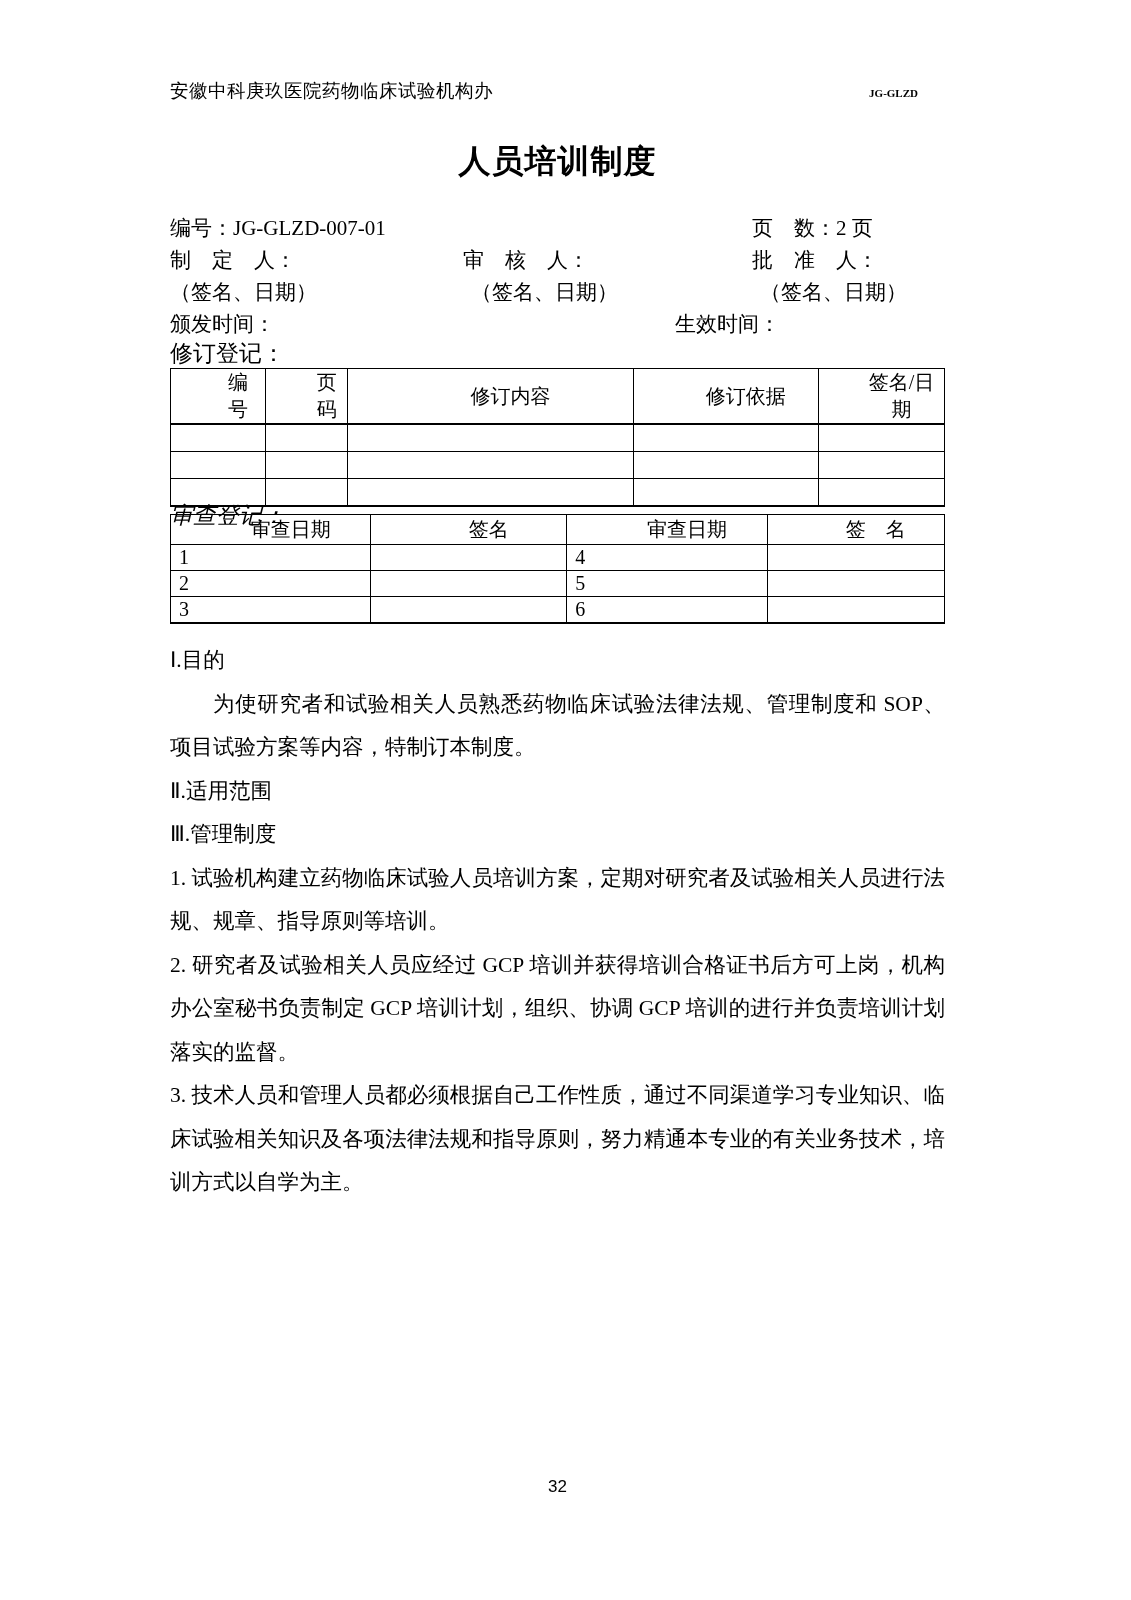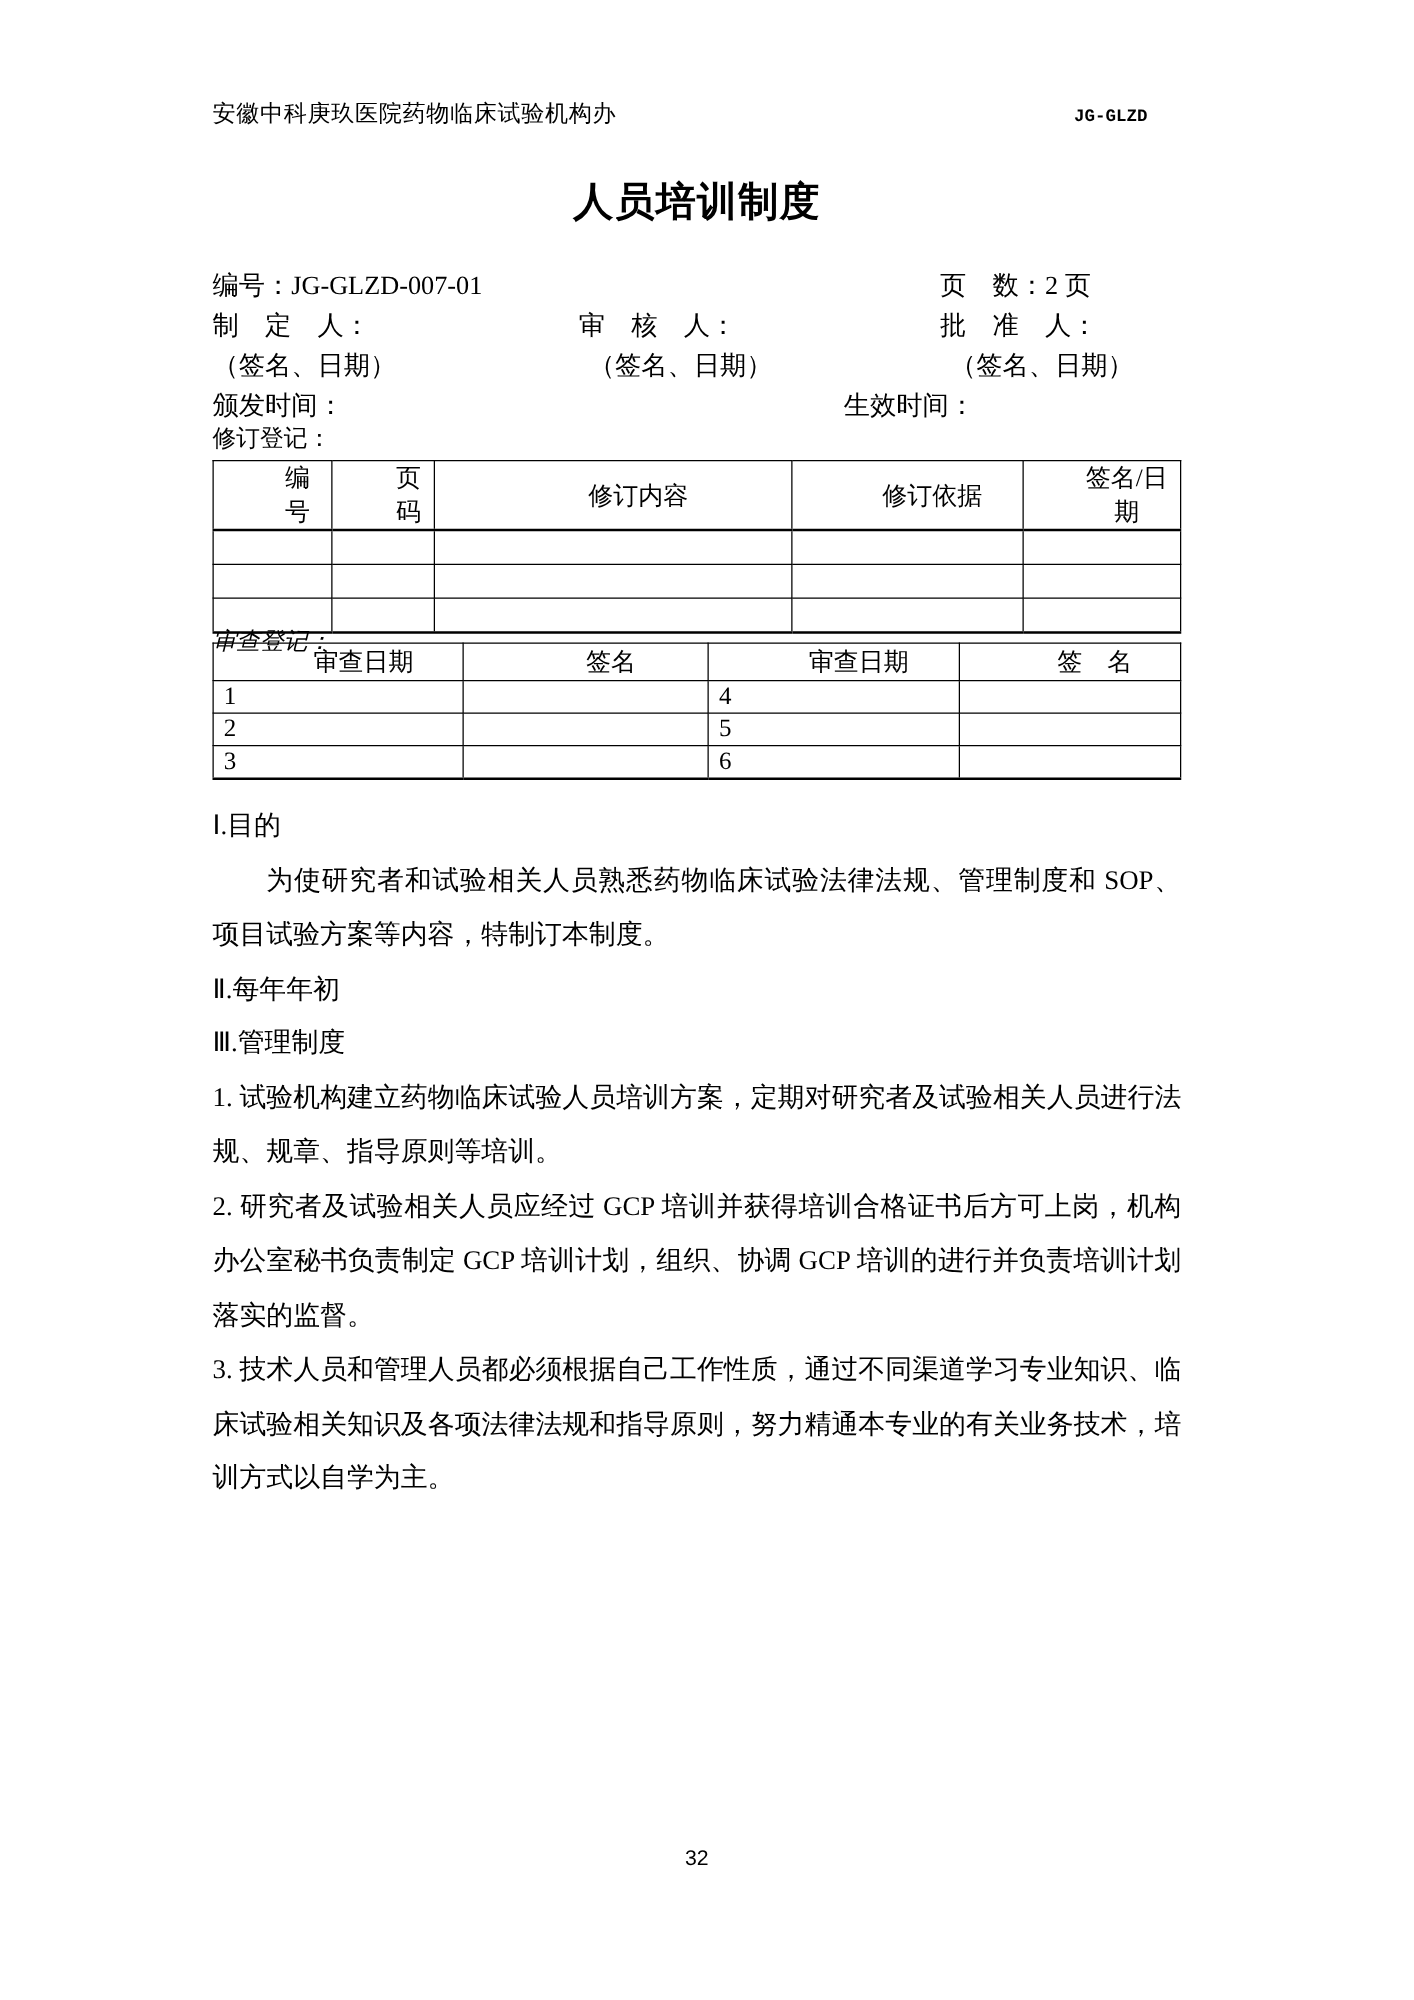--- a/index.html
+++ b/index.html
@@ -11,21 +11,21 @@
     overflow: hidden;
   }
   .page { position: absolute; inset: 0; }
 
   
   .header {
     position: absolute; top: 78px; left: 170px; width: 748px;
     display: flex; justify-content: space-between; align-items: baseline;
   }
   .header-left { font-size: 18.5px; letter-spacing: 0.5px; }
-  .header-right { font-family: Liberation Mono, monospace; font-size: 14px; font-weight: bold; }
+  .header-right { font-family: Liberation Serif, serif; font-size: 11px; font-weight: bold; }
 
   
   .title {
     position: absolute; top: 140px; left: 170px; width: 775px;
     margin: 0; text-align: center;
     font-size: 32px; font-weight: bold; letter-spacing: 1px;
   }
 
   
   .meta {
@@ -36,21 +36,21 @@
   .meta-row span { position: absolute; white-space: nowrap; }
   .m-col1 { left: 0; }
   .m-col2 { left: 293px; }
   .m-col3 { left: 582px; }
   .m-sign1 { left: 0; }
   .m-sign2 { left: 301px; }
   .m-sign3 { left: 590px; }
   .m-effective { left: 505px; }
 
   .table-label {
-    position: absolute; left: 170px; font-size: 19px; margin: 0;
+    position: absolute; left: 170px; font-size: 23px; margin: 0;
   }
   #revision-label { top: 338px; }
   #review-label { top: 500px; font-style: italic; }
 
   
   table {
     position: absolute; left: 170px; width: 775px;
     border-collapse: collapse; table-layout: fixed;
     font-size: 20px;
   }
@@ -188,21 +188,21 @@
       <td></td>
       <td>6</td>
       <td></td>
     </tr>
   </tbody>
     </table>
 
   <div class="doc-body">
     <h2>Ⅰ.目的</h2>
     <p class="indent">为使研究者和试验相关人员熟悉药物临床试验法律法规、管理制度和 SOP、项目试验方案等内容，特制订本制度。</p>
-    <h2>Ⅱ.每年年初</h2>
+    <h2>Ⅱ.适用范围</h2>
     <h2>Ⅲ.管理制度</h2>
     <p>1. 试验机构建立药物临床试验人员培训方案，定期对研究者及试验相关人员进行法规、规章、指导原则等培训。</p>
     <p>2. 研究者及试验相关人员应经过 GCP 培训并获得培训合格证书后方可上岗，机构办公室秘书负责制定 GCP 培训计划，组织、协调 GCP 培训的进行并负责培训计划落实的监督。</p>
     <p>3. 技术人员和管理人员都必须根据自己工作性质，通过不同渠道学习专业知识、临床试验相关知识及各项法律法规和指导原则，努力精通本专业的有关业务技术，培训方式以自学为主。</p>
   </div>
 
   <div class="footer">
     <span>32</span>
   </div>
 

